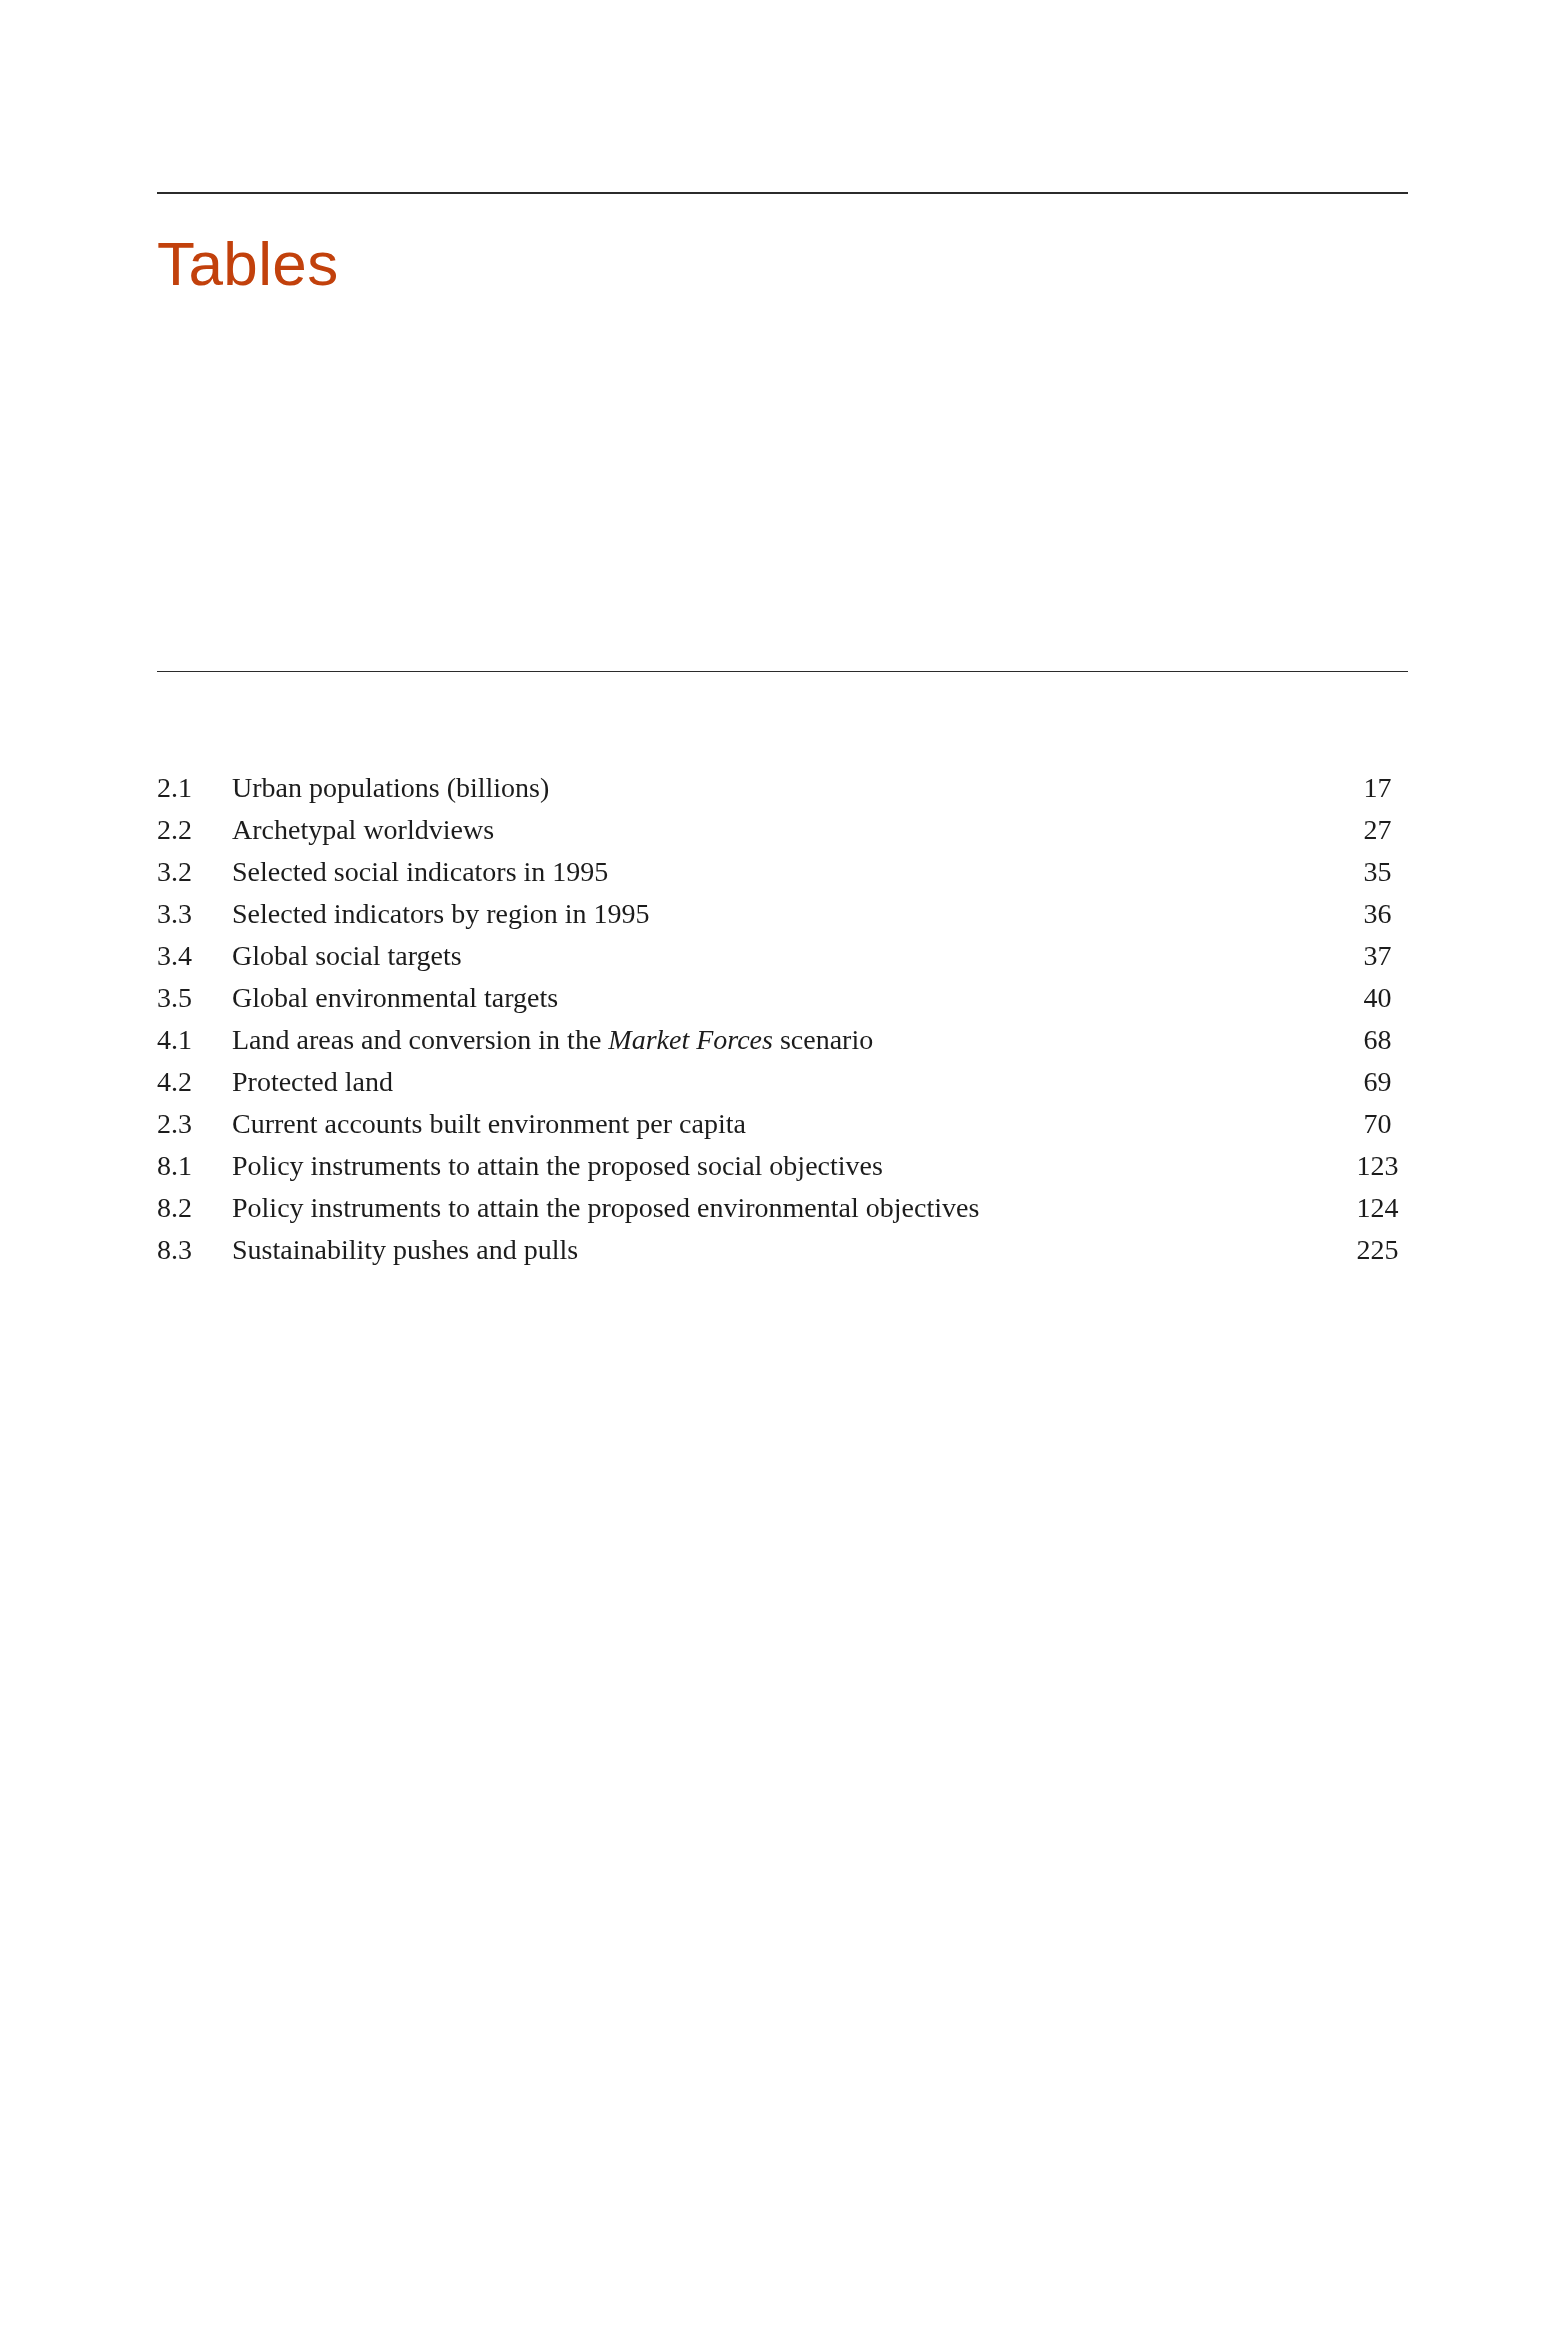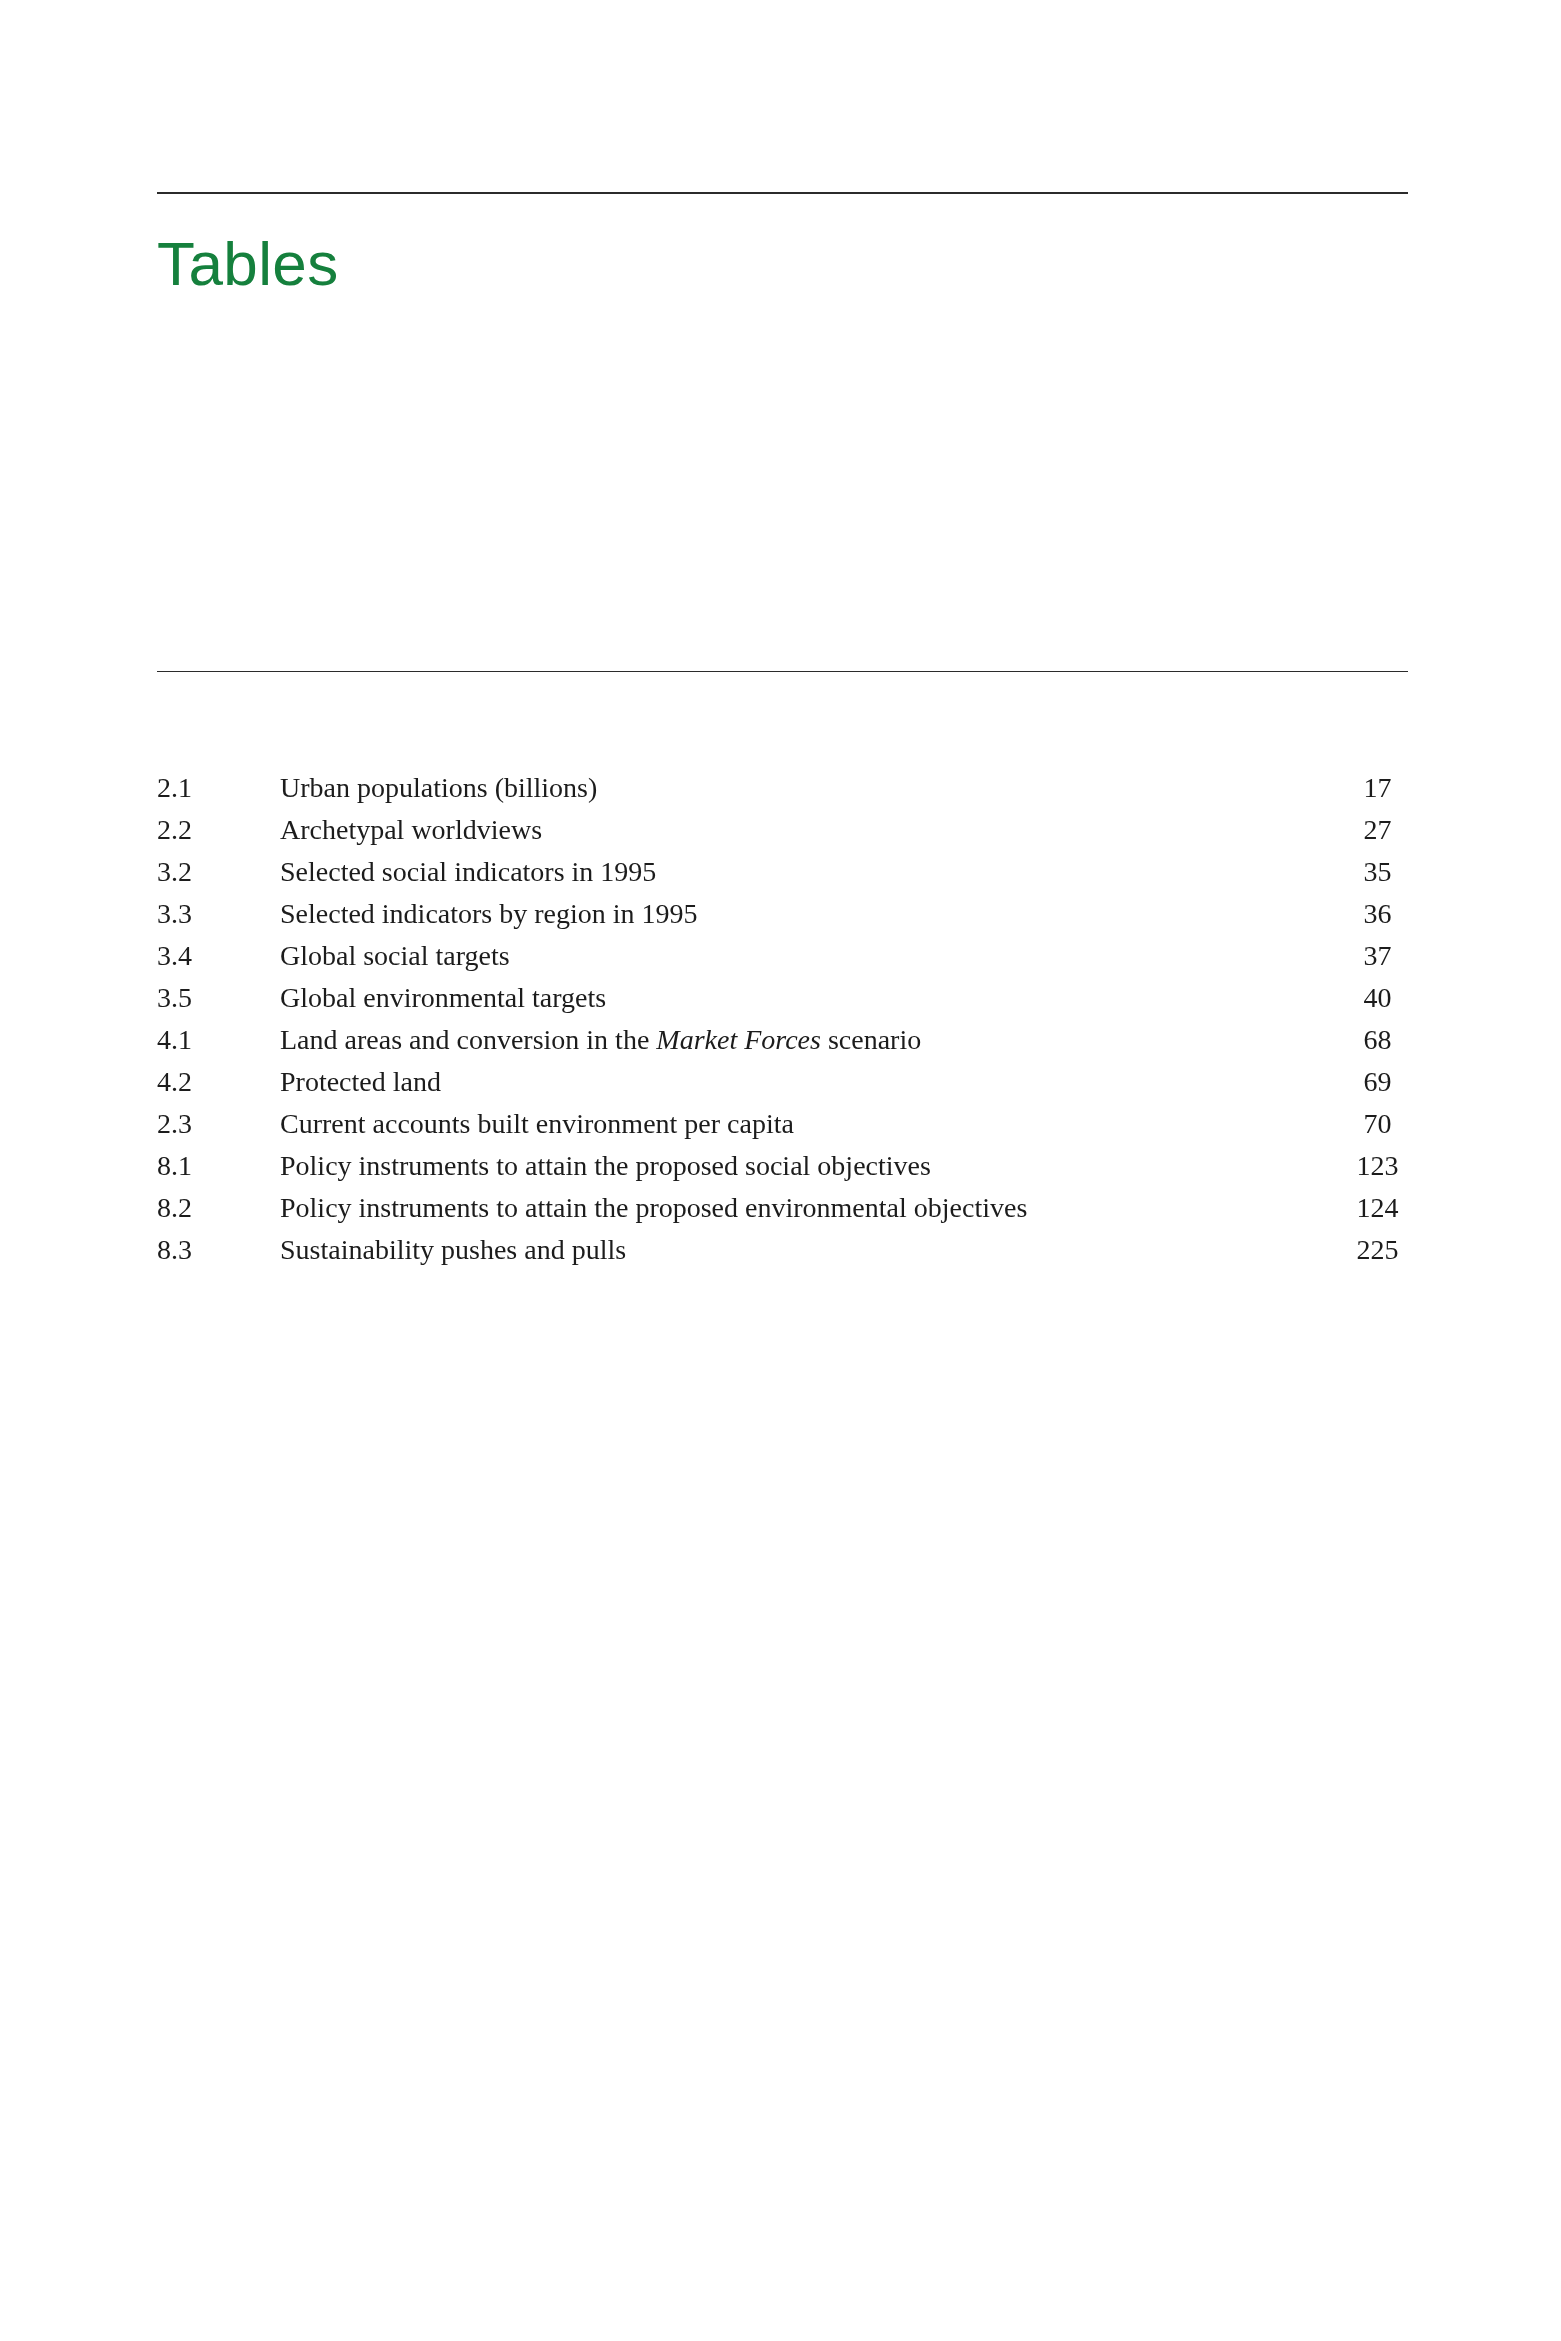--- a/index.html
+++ b/index.html
@@ -30,34 +30,33 @@
   .rule-mid {
     border: none;
     border-top: 1.7px solid #2b2b2b;
     margin: 0;
   }
   .heading {
     font-family: "Liberation Sans", sans-serif;
     font-size: 62px;
     font-weight: 500;
     letter-spacing: 0.4px;
-    color: #15803d;
+    color: #c2410c;
     margin: 36px 0 0 0;
     line-height: 1.1;
   }
   .spacer-1 { height: 373px; }
   .spacer-2 { height: 95px; }
   .toc-list {
     font-size: 28px;
     line-height: 42px;
   }
   .toc-row {
     display: flex;
     align-items: baseline;
-    gap: 48px;
   }
   .toc-num {
     width: 75px;
     flex: 0 0 75px;
   }
   .toc-title {
     flex: 1 1 auto;
     padding-right: 21px;
   }
   .toc-title .ital {

